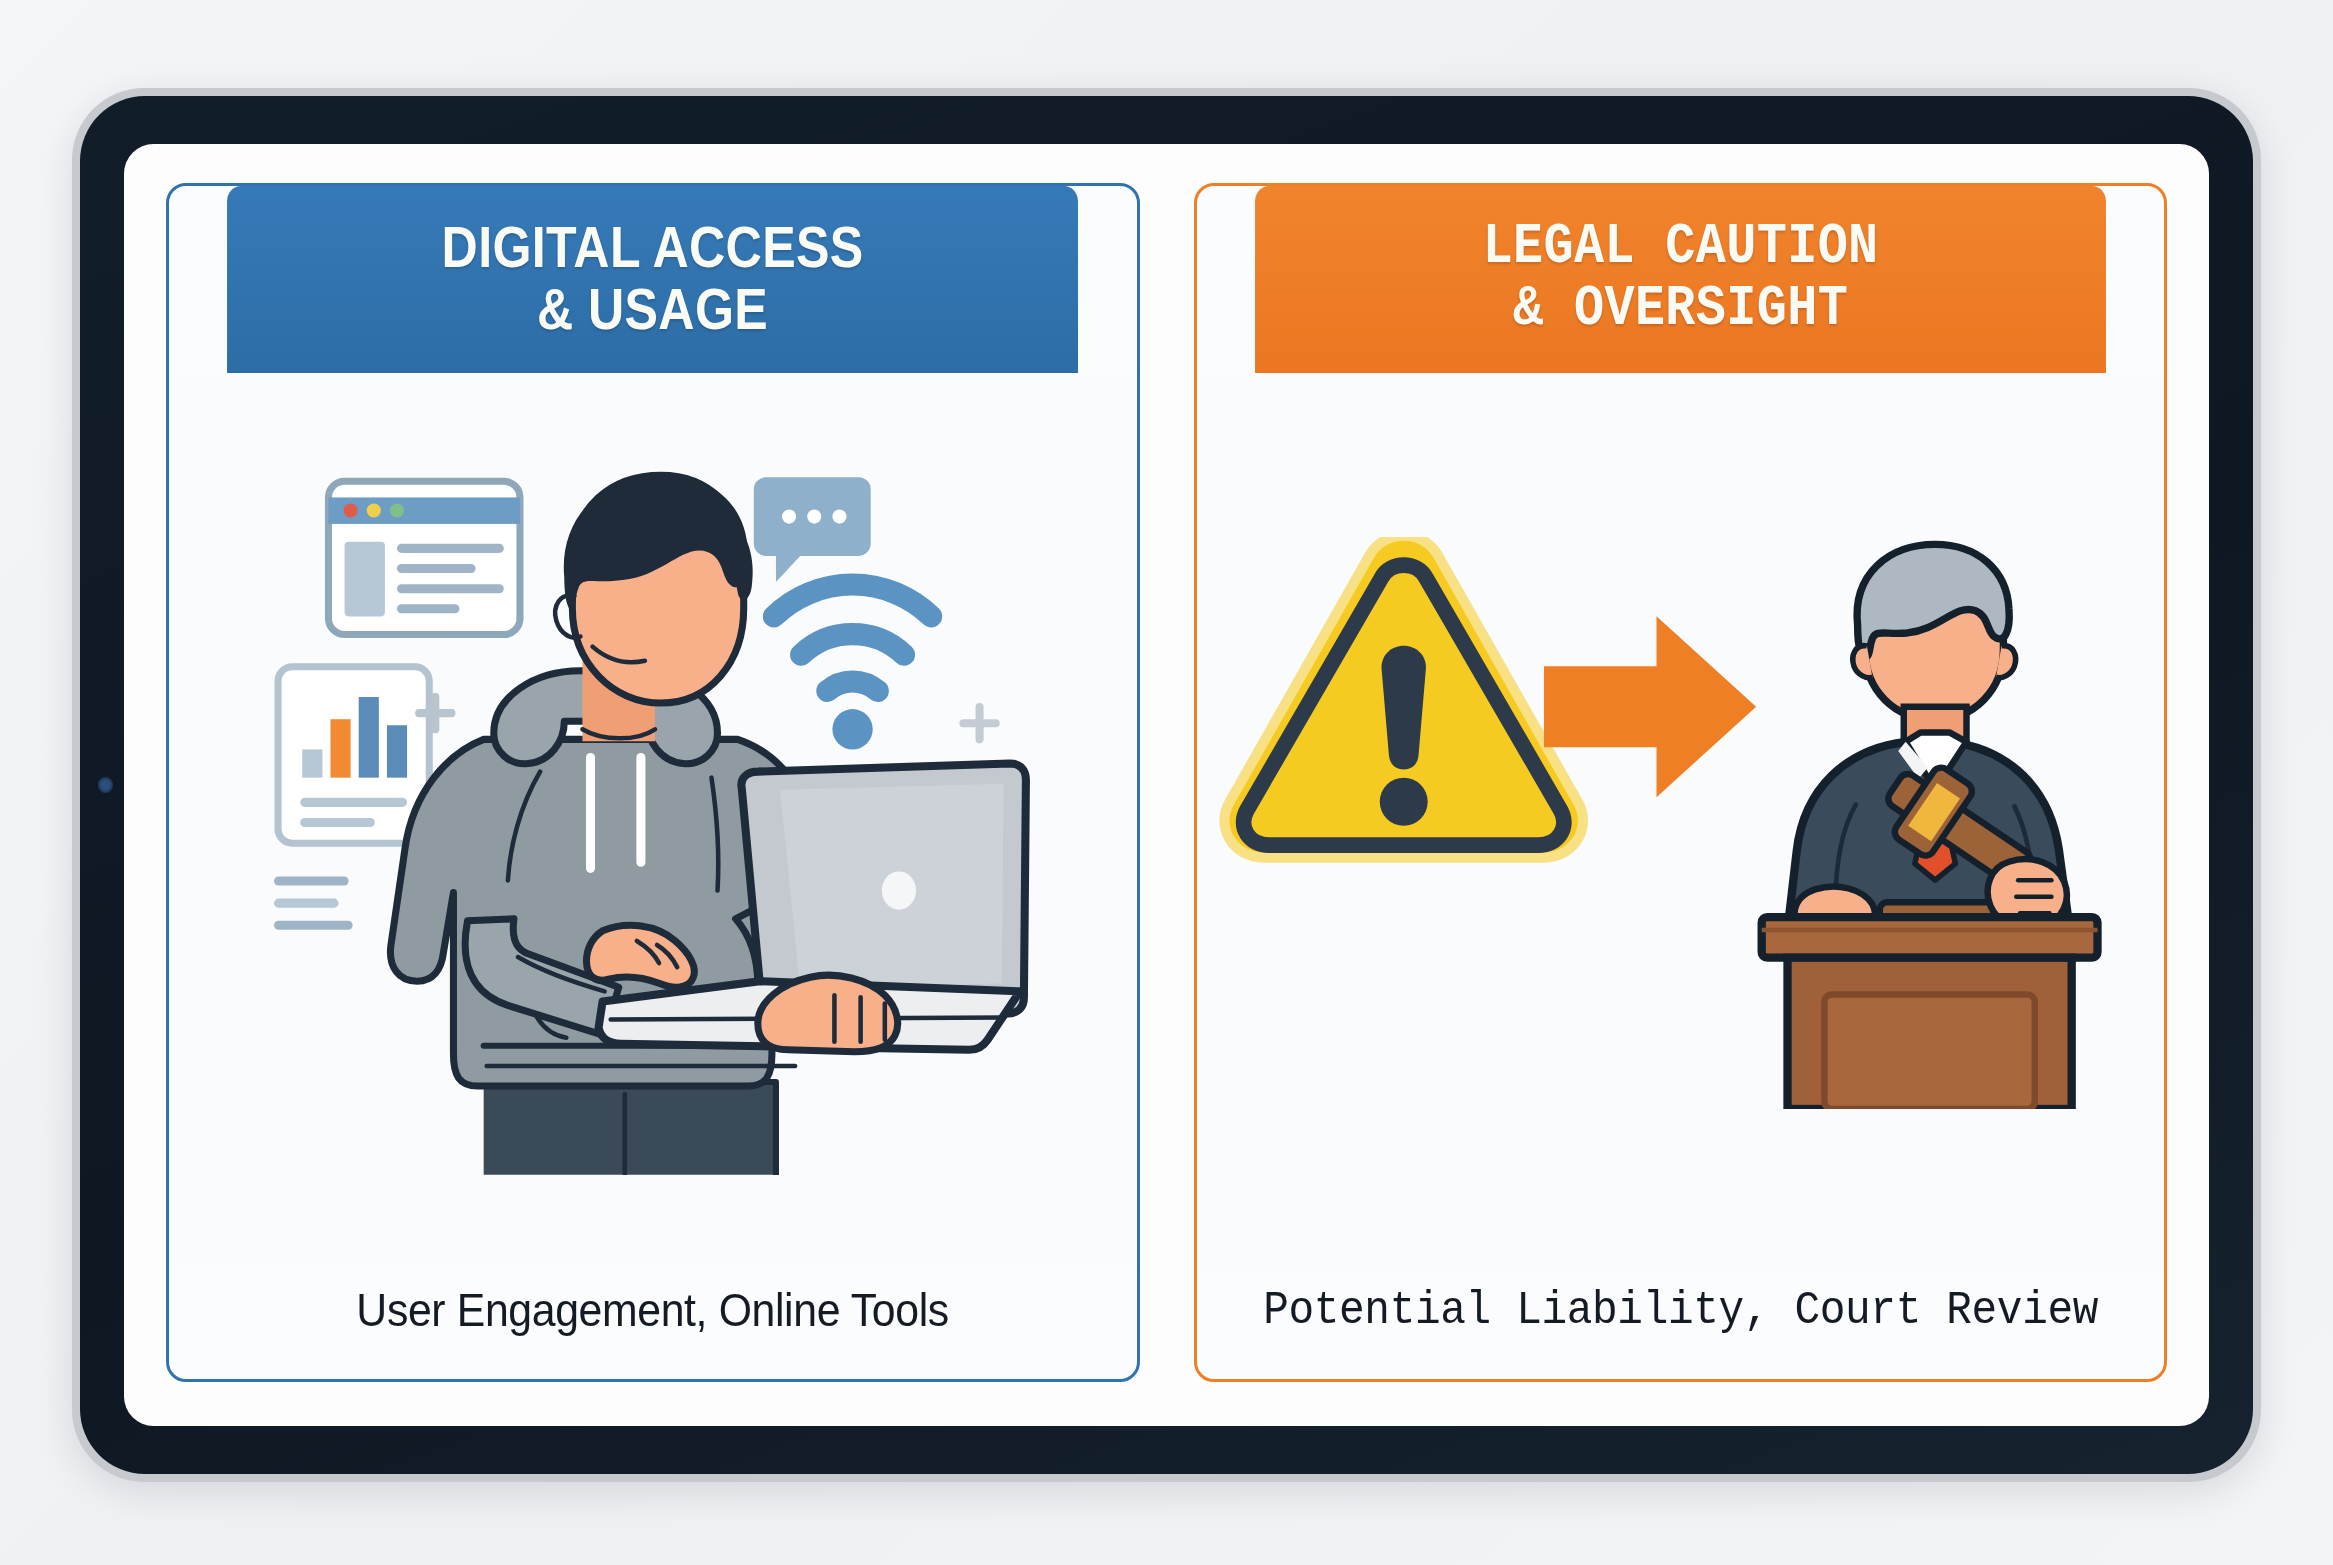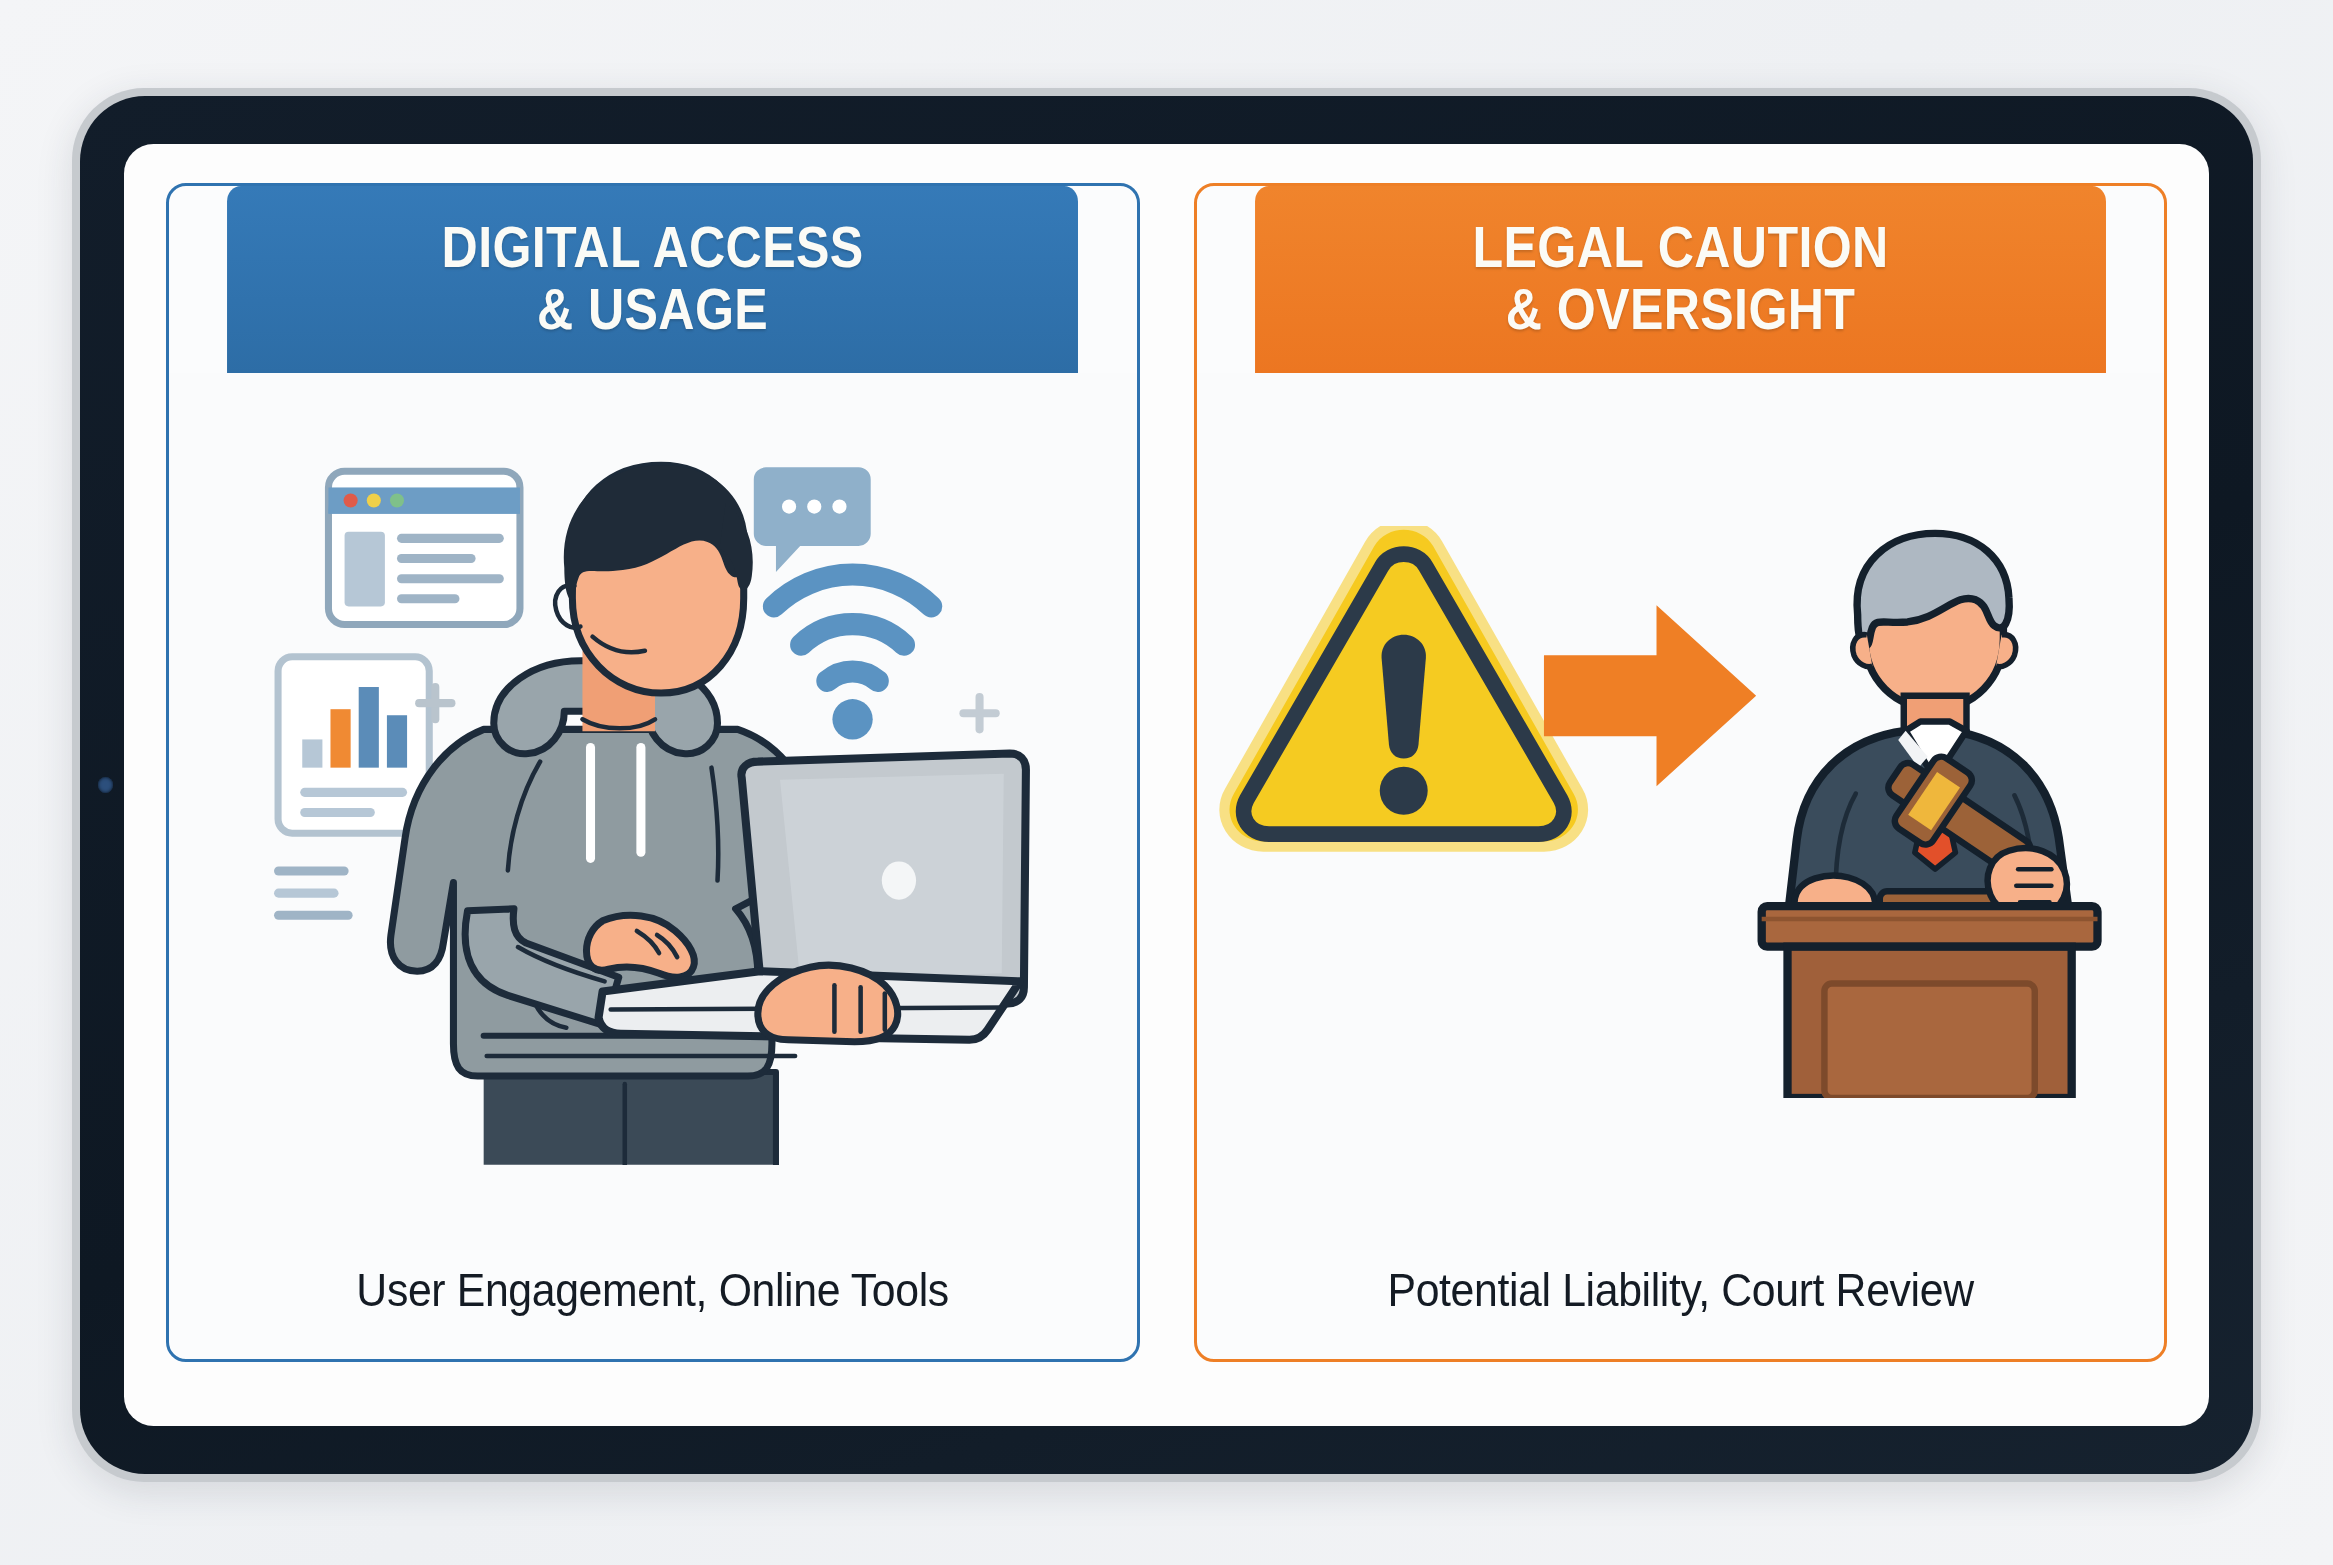--- a/index.html
+++ b/index.html
@@ -56,34 +56,34 @@
     background: #fdfdfd;
     overflow: hidden;
   }
 
   
   .panels {
     position: absolute;
     left: 0; top: 0; right: 0; bottom: 0;
     display: flex;
     gap: 54px;
-    padding: 39px 42px 64px 42px;
+    padding: 39px 42px 44px 42px;
     box-sizing: border-box;
   }
   .panel {
     flex: 1 1 0;
     display: flex;
     flex-direction: column;
     border-radius: 20px;
     background: #fbfcfd;
     overflow: hidden;
     box-sizing: border-box;
   }
   .panel.blue  { border: 3.7px solid #2f73b0; }
-  .panel.orange{ border: 3.7px solid #ee7f26; }
+  .panel.orange{ border: 3.7px solid #ee7f26; font-family: Liberation Mono, monospace; }
 
   .panel-header {
     padding: 31px 18.5px 33px 18.5px;
     text-align: center;
     color: #fbfbf6;
     font-weight: bold;
     font-size: 57px;
     line-height: 1.08;
     letter-spacing: 0.4px;
     font-stretch: condensed;

